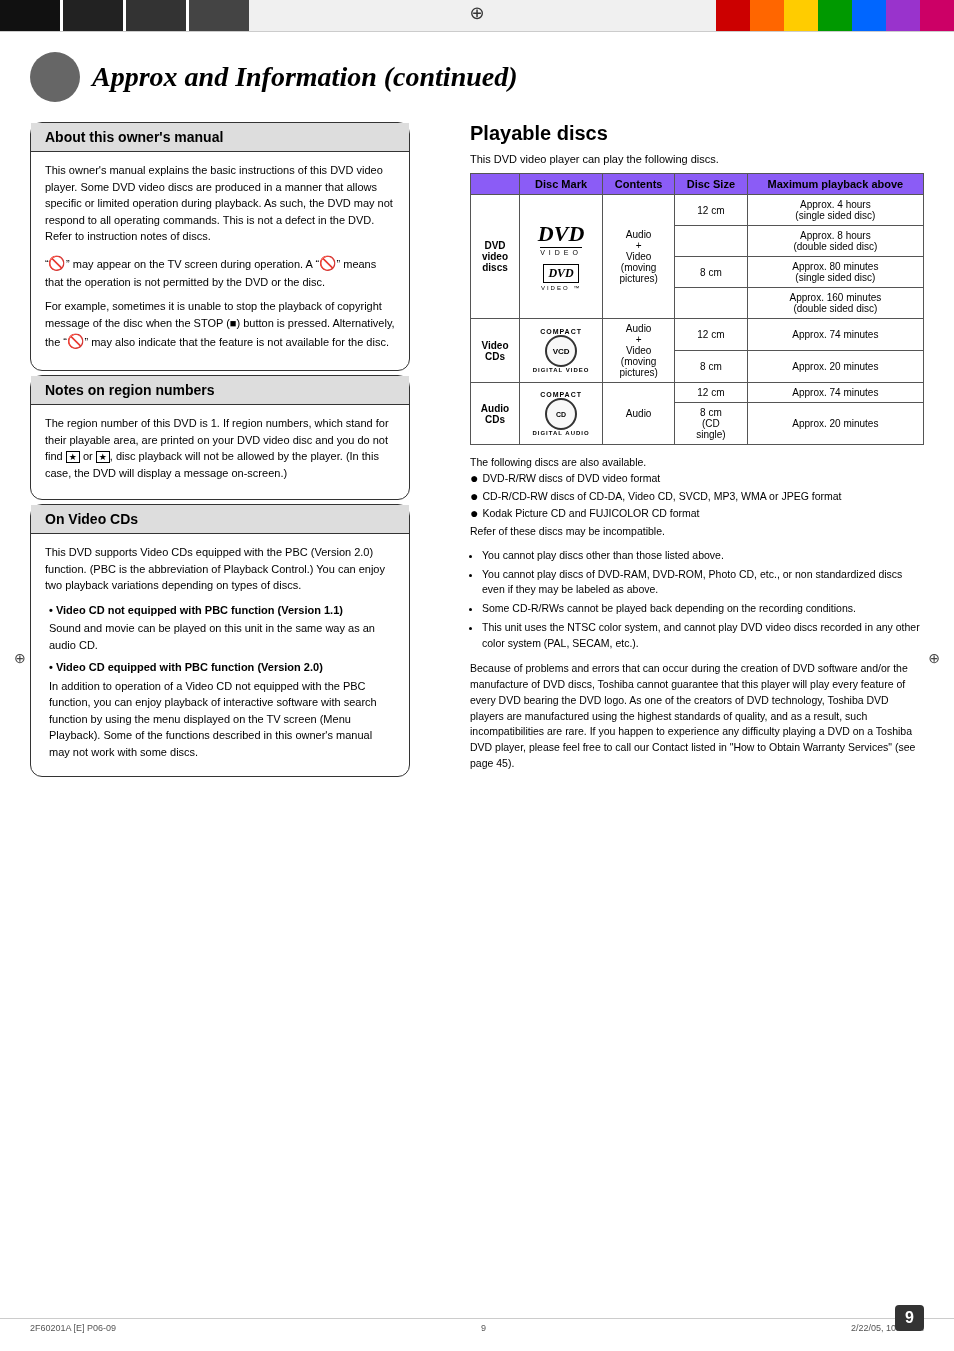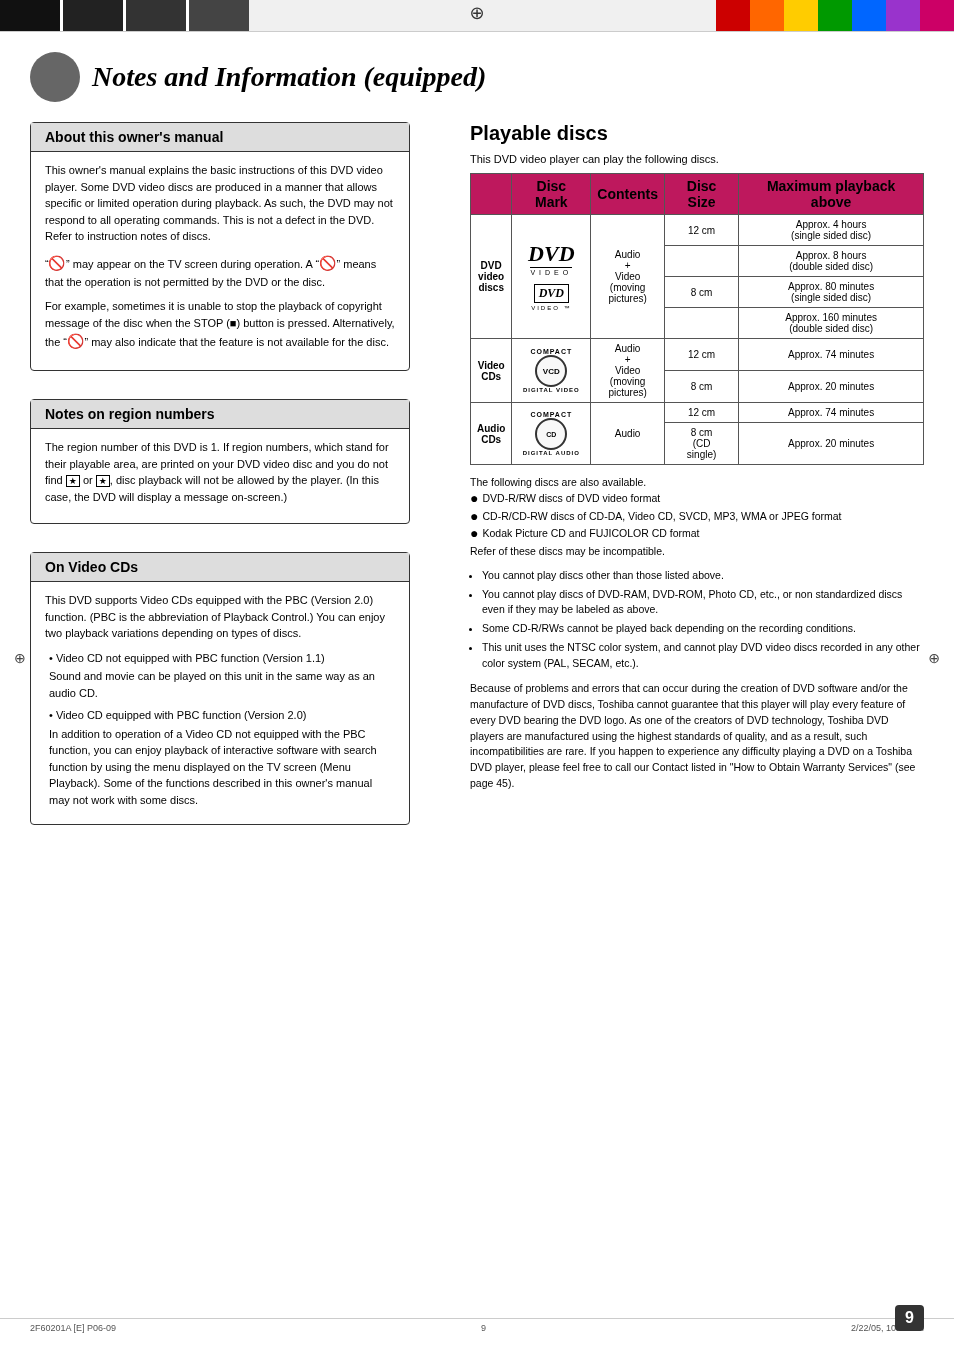--- a/index.html
+++ b/index.html
@@ -46,22 +46,22 @@
       flex: 0 0 380px;
     }
     .right-col {
       flex: 1;
       margin-left: 40px;
     }
 
     
     .section-box {
       border: 1.5px solid #333;
-      border-radius: 4px;
-      margin-bottom: 28px;
+      border-radius: 12px;
+      margin-bottom: 4px;
     }
     .section-title {
       background: #ddd;
       padding: 6px 14px;
       font-size: 14px;
       font-weight: bold;
       border-bottom: 1px solid #333;
     }
     .section-content {
       padding: 10px 14px;
@@ -86,23 +86,23 @@
       border-collapse: collapse;
       font-size: 10px;
     }
     .disc-table th, .disc-table td {
       border: 1px solid #555;
       padding: 4px 6px;
       text-align: center;
       vertical-align: middle;
     }
     .disc-table th {
-      background: #be185d;
-      font-weight: bold;
-      font-size: 14px;
+      background: #8b5cf6;
+      font-weight: bold;
+      font-size: 11px;
     }
     .disc-row-header {
       font-weight: bold;
       font-size: 10px;
       text-align: center;
     }
 
     
     .dvd-logo {
       display: flex;
@@ -147,21 +147,21 @@
       list-style-type: disc;
     }
 
     
     .para {
       margin-bottom: 8px;
       font-size: 11px;
       line-height: 1.5;
     }
     .bold-item {
-      font-weight: normal;
+      font-weight: bold;
     }
 
     
     .bottom-bar {
       position: absolute;
       bottom: 14px;
       left: 0;
       width: 100%;
       border-top: 1px solid #ccc;
       padding: 4px 30px;
@@ -222,21 +222,21 @@
   <div style="background:#fc0; width:34px; height:32px;"></div>
   <div style="background:#090; width:34px; height:32px;"></div>
   <div style="background:#06f; width:34px; height:32px;"></div>
   <div style="background:#93c; width:34px; height:32px;"></div>
   <div style="background:#c06; width:34px; height:32px;"></div>
   <div style="position:absolute; left:50%; top:2px; transform:translateX(-50%); font-size:18px; color:#333;">⊕</div>
 </div>
 
 <div class="page-title-area">
   <div class="title-circle"></div>
-  <span class="page-title">Notes and Information (equipped)</span>
+  <span class="page-title">Approx and Information (continued)</span>
 </div>
 
 <div class="main-content">
 
   <div class="left-col">
 
     <div class="section-box">
       <div class="section-title">About this owner's manual</div>
       <div class="section-content">
         <p class="para">This owner's manual explains the basic instructions of this DVD video player. Some DVD video discs are produced in a manner that allows specific or limited operation during playback. As such, the DVD may not respond to all operating commands. This is not a defect in the DVD. Refer to instruction notes of discs.</p>

